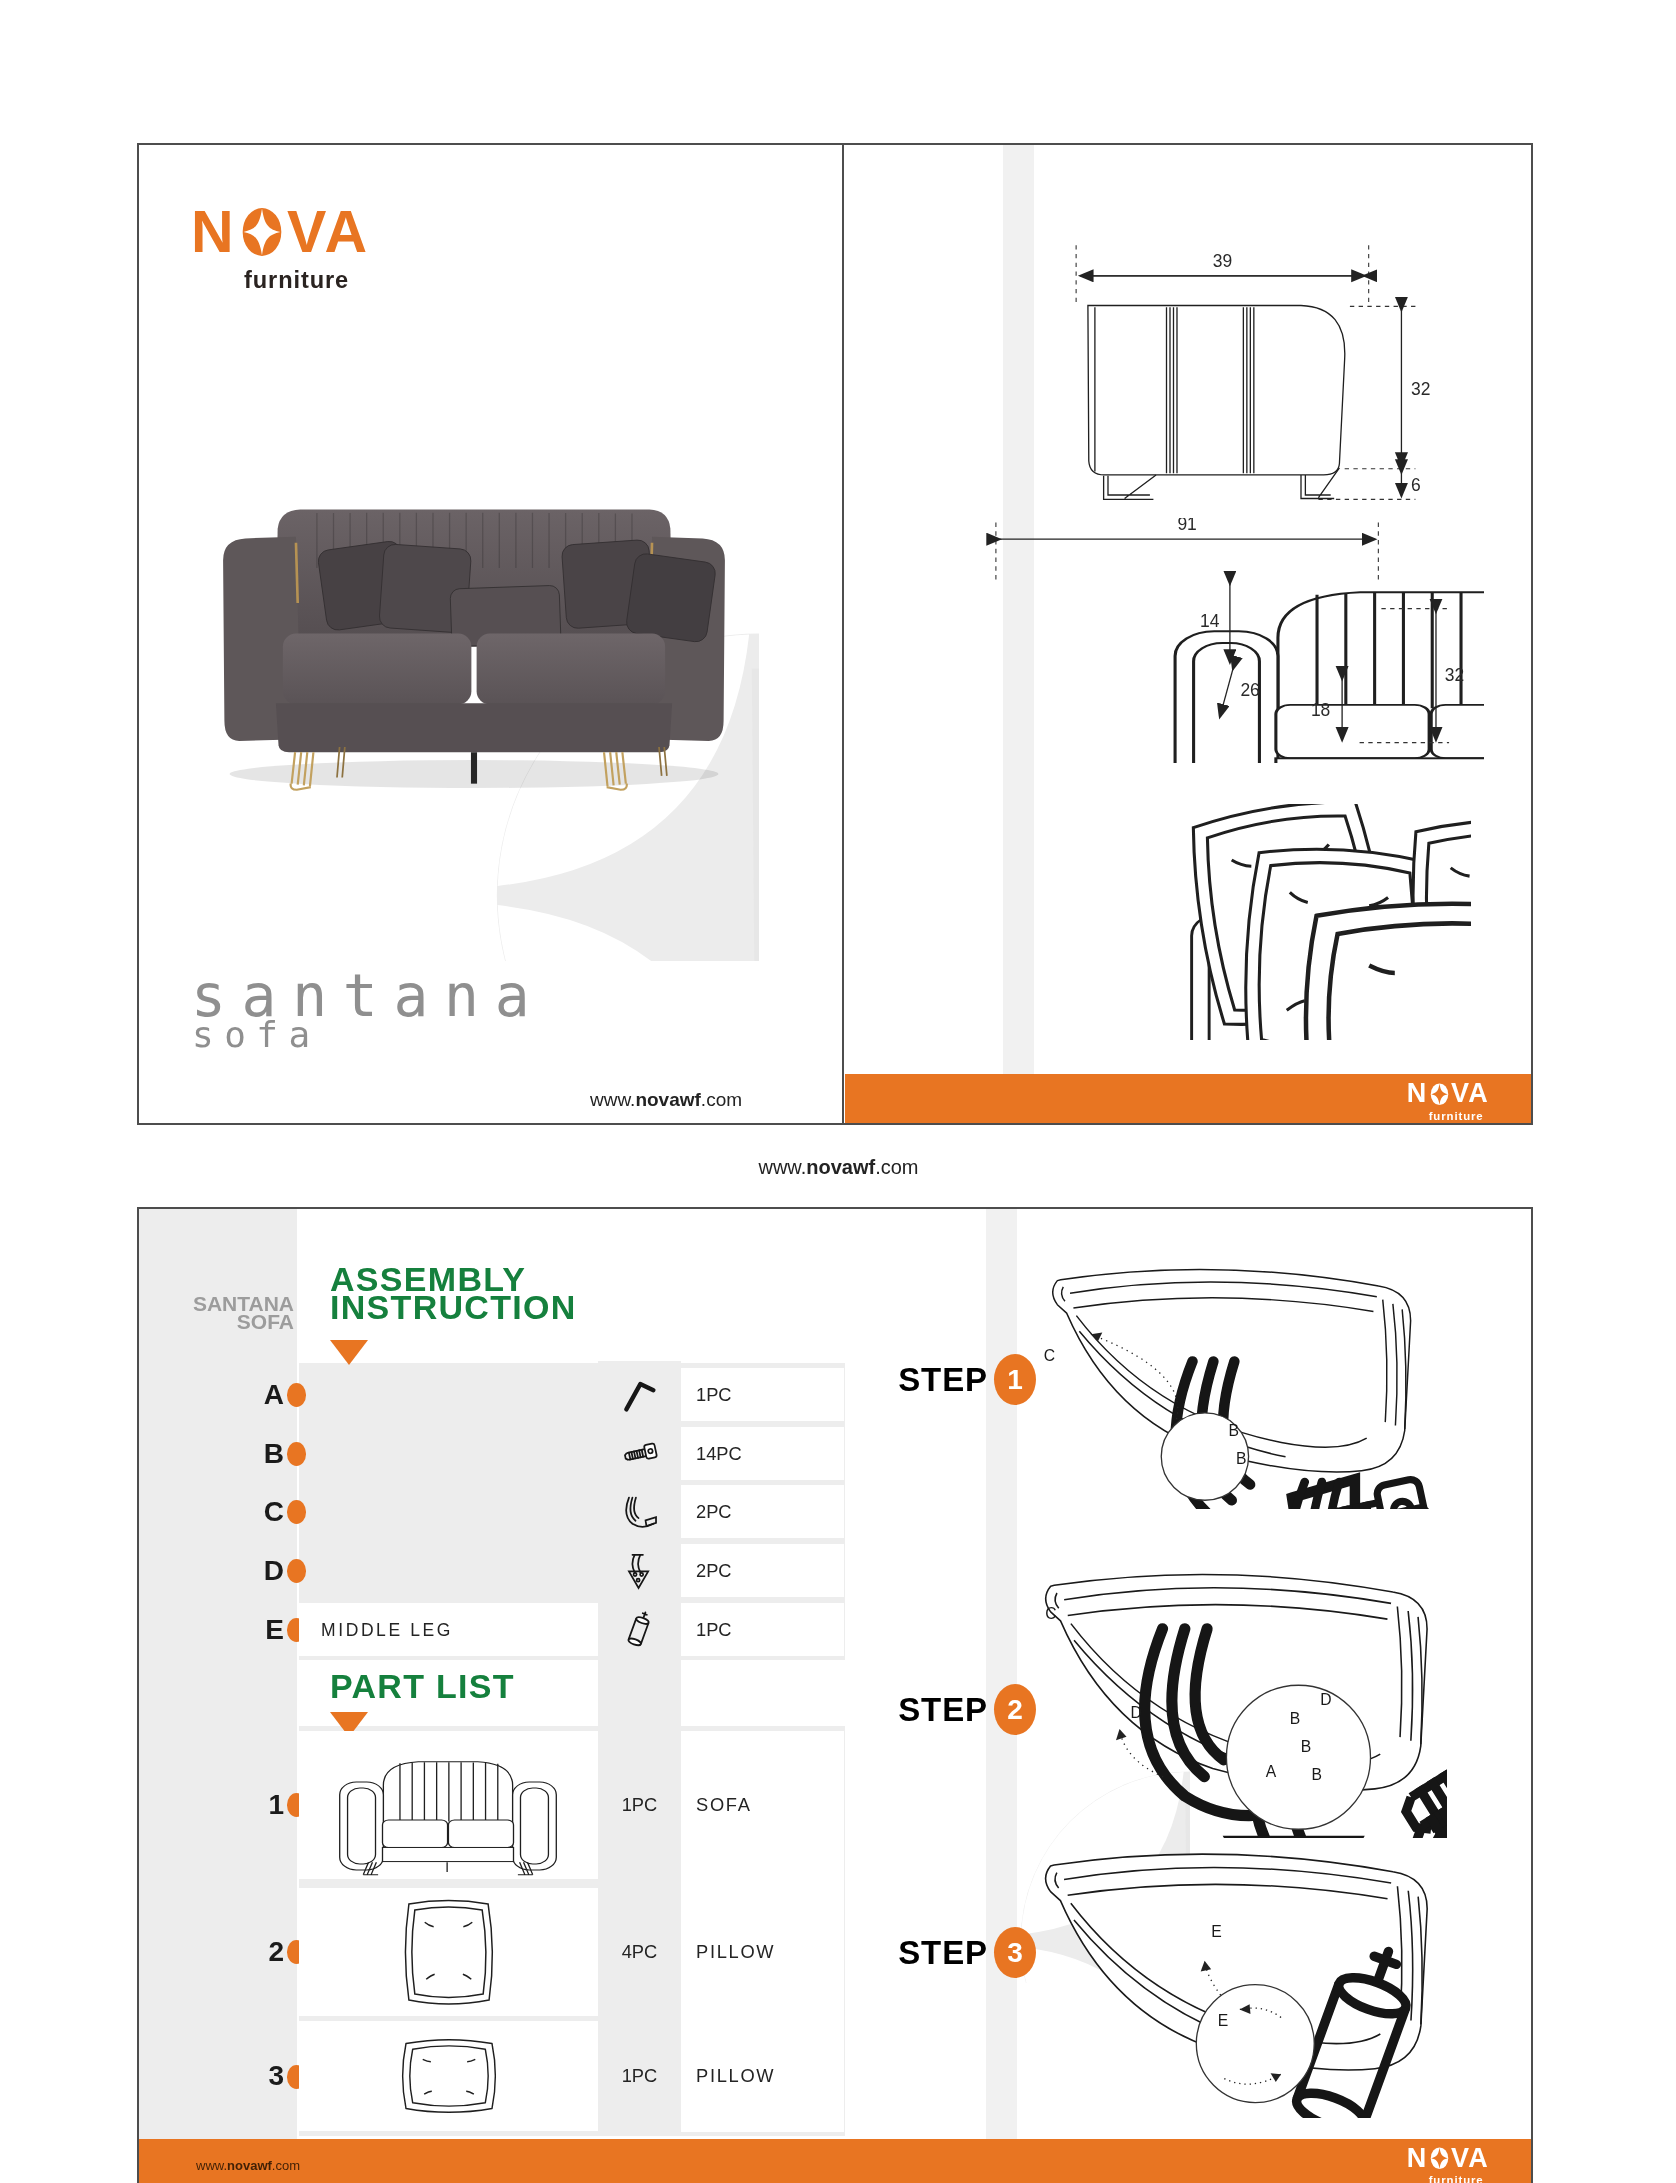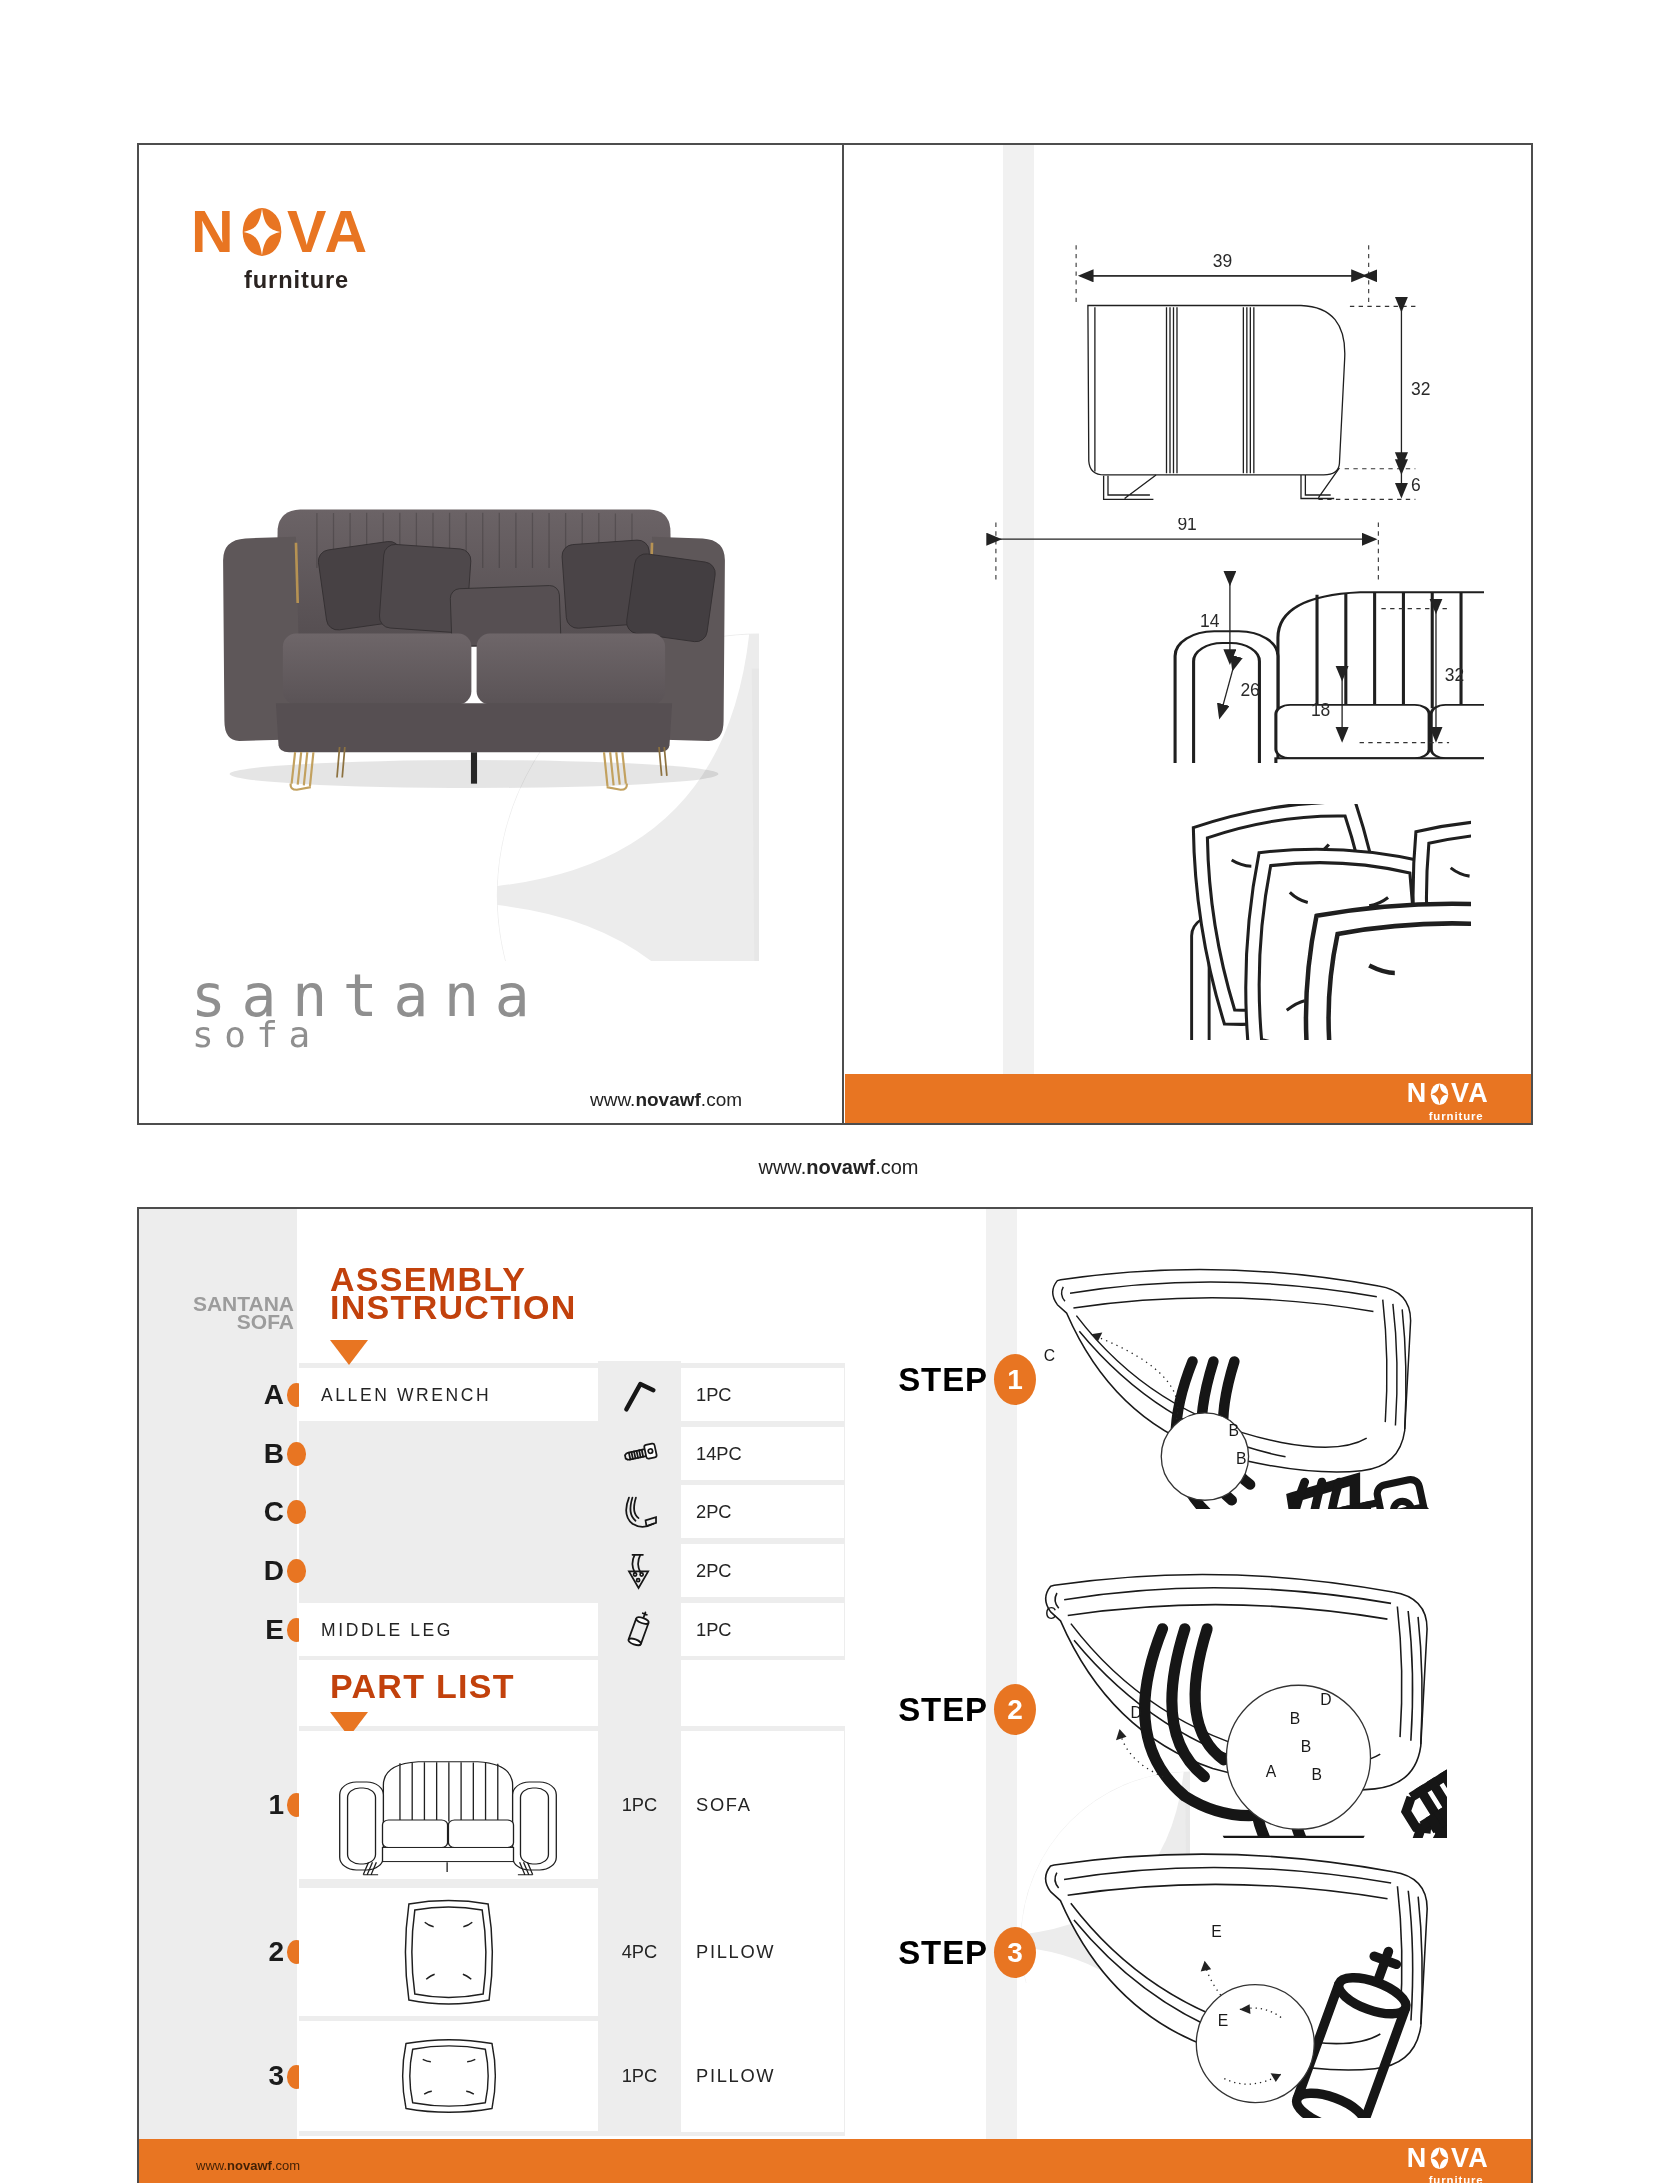--- a/index.html
+++ b/index.html
@@ -43,21 +43,21 @@
   
   .sidebar{position:absolute;left:0;top:0;width:158px;height:930px;background:#EDEDED;}
   .p2-stripe{left:847px;top:0;height:930px;}
   .zone-bg{position:absolute;left:160px;width:546px;background:#EDEDED;}
   .strip-col{position:absolute;left:459px;width:83px;top:152px;height:771px;background:#EDEDED;}
   .rightcol-white{position:absolute;left:542px;width:163px;top:522px;height:401px;background:#fff;}
 
   .sidebar-name{position:absolute;left:0;top:86px;width:155px;text-align:right;
                 font-weight:700;font-size:21px;line-height:17.5px;color:#9C9C9C;}
   .sec-title{position:absolute;left:191px;font-weight:800;font-size:34px;line-height:28px;
-             letter-spacing:1.3px;color:#c2410c;}
+             letter-spacing:1.3px;color:#15803d;}
   .tri{position:absolute;width:0;height:0;border-left:19px solid transparent;
        border-right:19px solid transparent;border-top:25px solid #E87522;}
 
   
   .hrow,.prow{position:absolute;left:0;width:706px;}
   .hrow{height:53px;}
   .rletter{position:absolute;left:0;top:0;width:145px;text-align:right;
            font-weight:700;font-size:28px;}
   .rdot{position:absolute;left:148px;width:19px;height:23.6px;background:#E87522;border-radius:50%;}
   .card{position:absolute;background:#ffffff;top:0;height:100%;}
@@ -390,23 +390,20 @@
 
     <div class="sec-title" style="top:56px">
       <div>ASSEMBLY</div>
       <div>INSTRUCTION</div>
     </div>
     <div class="tri" style="left:191px;top:131px"></div>
 
     <div class="hrow" style="top:159px">
       <span class="rletter" style="line-height:53px">A</span>
       <span class="rdot" style="top:15px"></span>
-      <div class="card lcard">
-          <span class="rlabel">ALLEN WRENCH</span>
-        </div>
       <svg class="hicon" viewBox="0 0 110 110">
           <use href="#icon-wrench"></use>
         </svg>
       <div class="card qcard">
           <span class="rqty">1PC</span>
         </div>
     </div>
     <div class="hrow" style="top:218px">
       <span class="rletter" style="line-height:53px">B</span>
       <span class="rdot" style="top:15px"></span>

